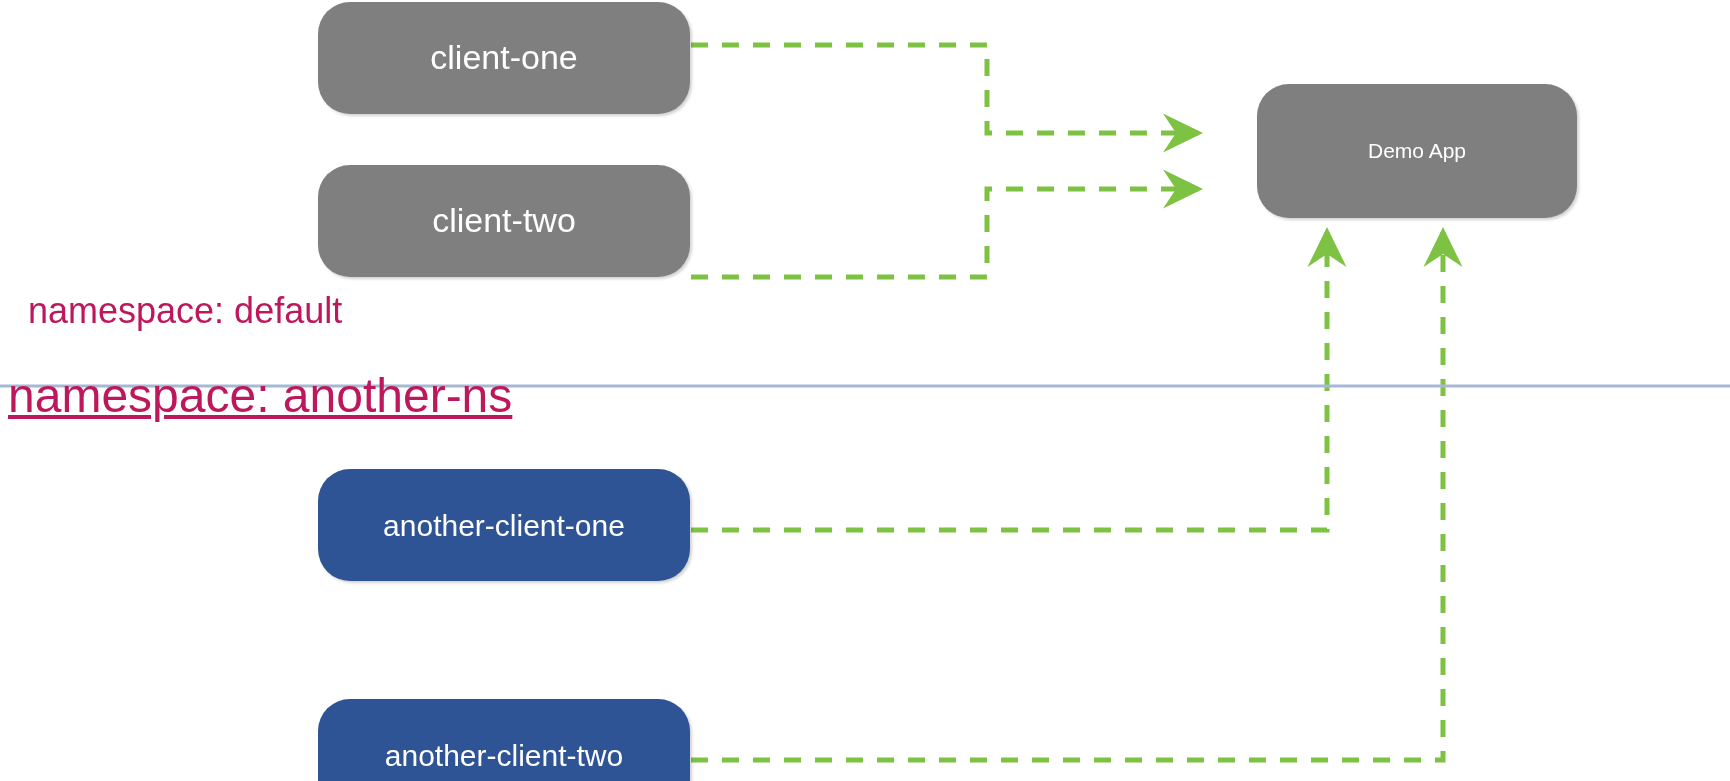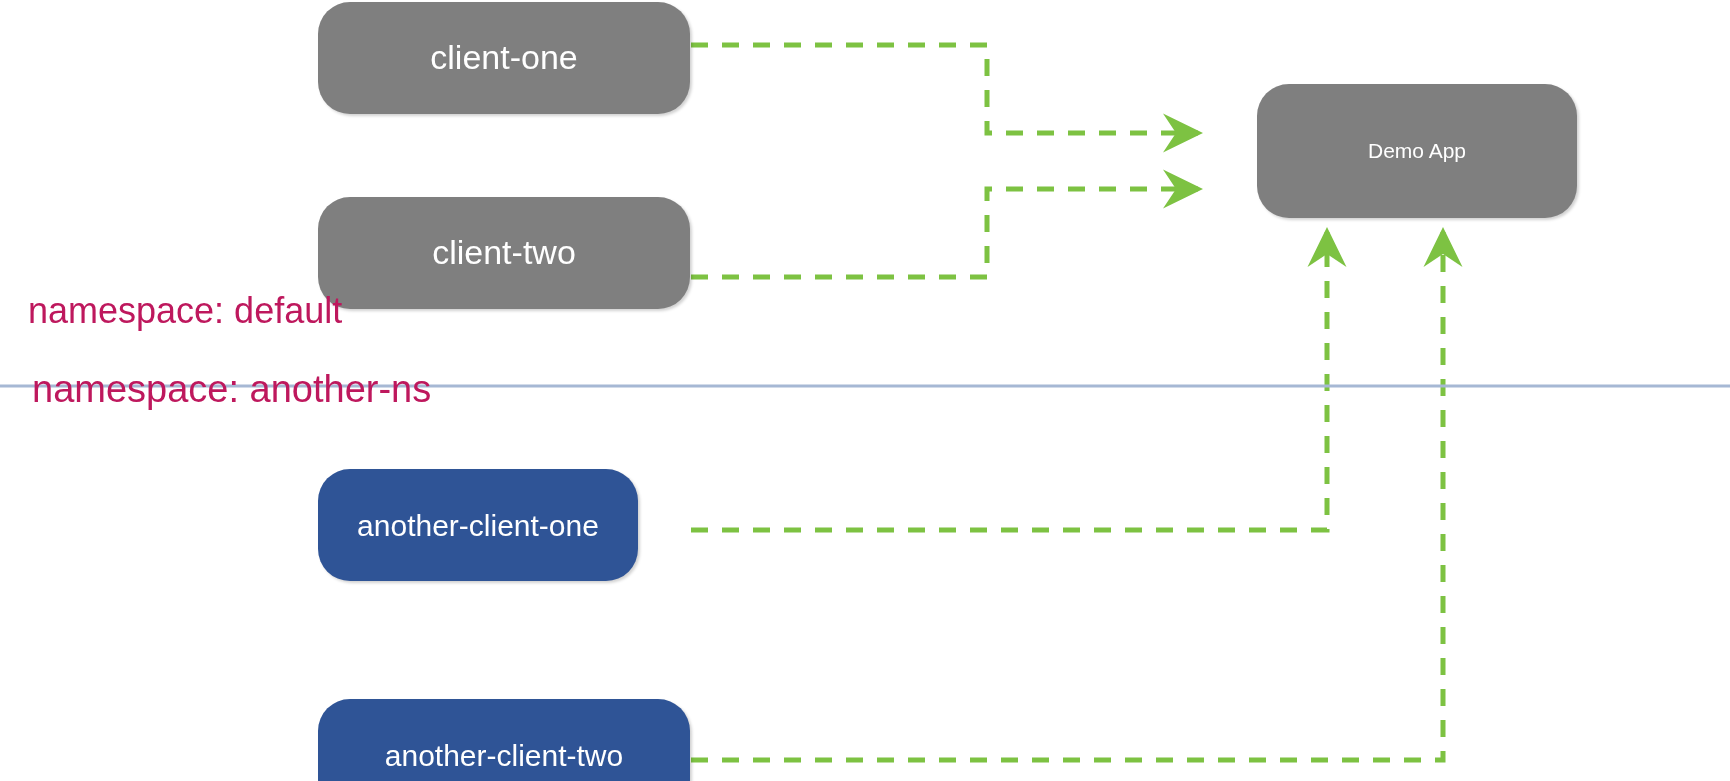--- a/index.html
+++ b/index.html
@@ -76,33 +76,33 @@
       <path d="M 691 760 L 1443 760 L 1443 232" marker-end="url(#ah-up)"></path>
     </g>
 
     <line x1="0" y1="386" x2="1730" y2="386" stroke="#A6B8D4" stroke-width="3"></line>
   </svg>
 
   <div class="node" style="left:318px; top:2px; width:372px; height:112px; background:#7F7F7F; font-size:34px;">
     <span class="node-label">client-one</span>
   </div>
 
-  <div class="node" style="left:318px; top:165px; width:372px; height:112px; background:#7F7F7F; font-size:34px;margin-top:32px;">
+  <div class="node" style="left:318px; top:165px; width:372px; height:112px; background:#7F7F7F; font-size:34px;">
     <span class="node-label">client-two</span>
   </div>
 
   <div class="node" style="left:1213px; top:84px; width:320px; height:134px; background:#7F7F7F; font-size:21px;margin-left:44px;">
     <span class="node-label">Demo App</span>
   </div>
 
-  <div class="node" style="left:318px; top:469px; width:320px; height:112px; background:#2F5496; font-size:30px;">
+  <div class="node" style="left:318px; top:469px; width:372px; height:112px; background:#2F5496; font-size:30px;">
     <span class="node-label">another-client-one</span>
   </div>
 
   <div class="node" style="left:318px; top:699px; width:372px; height:112px; background:#2F5496; font-size:30px;">
     <span class="node-label">another-client-two</span>
   </div>
 
   <div class="ns-label" style="left:28px; top:290px; font-size:36px;">namespace: default</div>
 
-  <div class="ns-label" style="left:32px; top:368px; font-size:38px;">namespace: another-ns</div>
+  <div class="ns-label" style="left:8px; top:368px; font-size:48px;text-decoration:underline;">namespace: another-ns</div>
 
 </div>
 
 </body></html>

